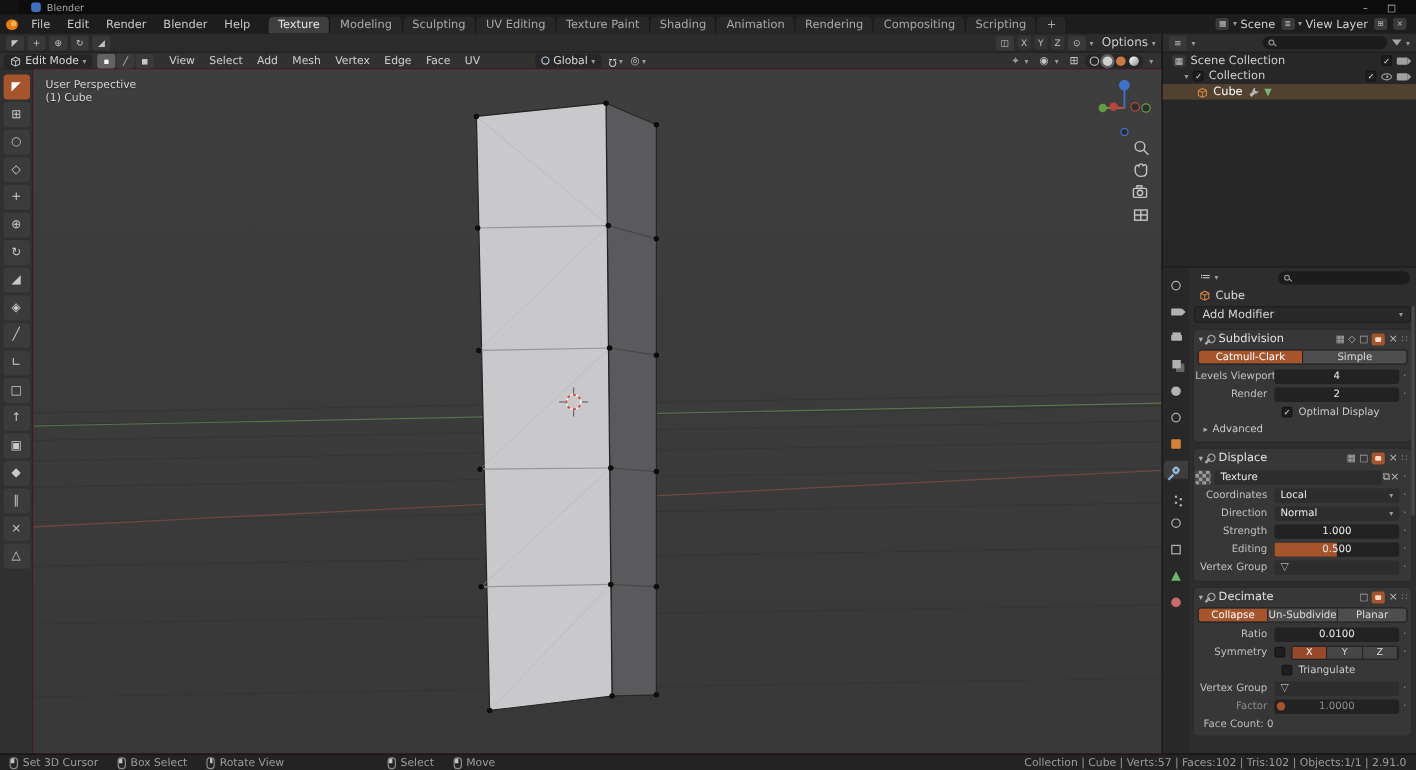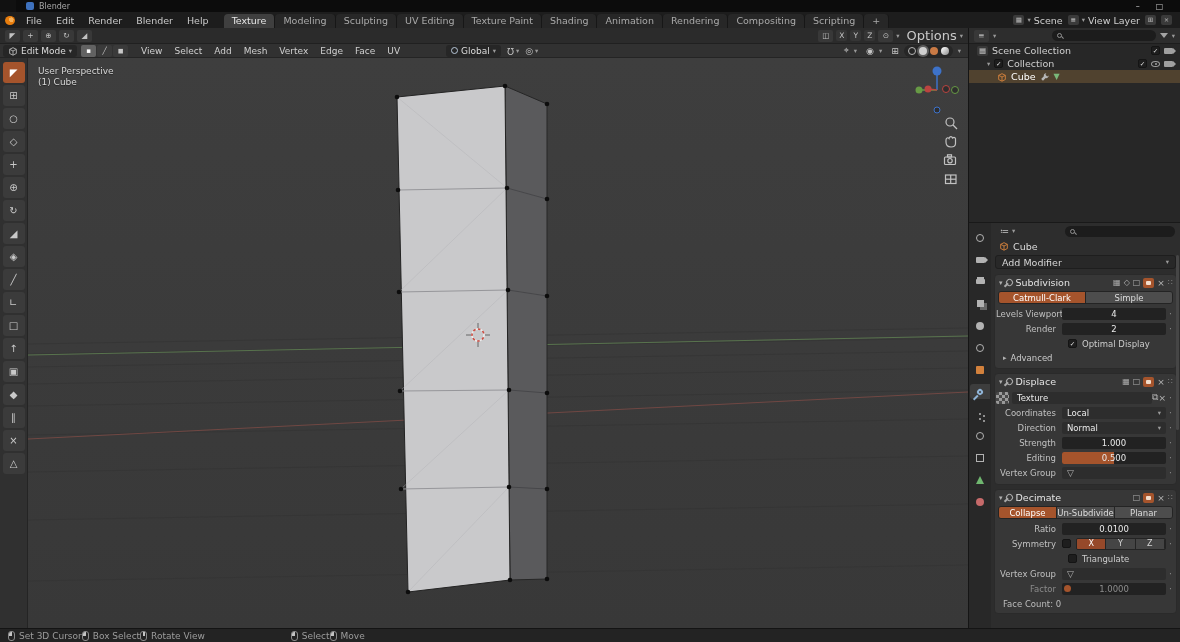--- a/index.html
+++ b/index.html
@@ -28,21 +28,21 @@
   .topright{margin-left:auto;display:flex;align-items:center;gap:5px;padding-right:8px}
   .tgrp{display:flex;align-items:center;gap:3px;color:#cfcfcf}
   .ticon{width:11px;height:10px;background:#3a3a3a;border-radius:2px;display:inline-flex;align-items:center;justify-content:center;font-size:6.5px;color:#bbb}
   .chev{font-size:6.5px;color:#9a9a9a}
 
   
   .ts{position:absolute;left:0;top:28px;width:968px;height:16px;background:#2b2b2b;border-bottom:1px solid #202020;display:flex;align-items:center;gap:3px;padding:0 5px}
   .tsicon{width:15px;height:12px;background:#383838;border-radius:2px;display:inline-flex;align-items:center;justify-content:center;font-size:7.5px;color:#c2c2c2}
   .ts .tsright{margin-left:auto;display:flex;align-items:center;gap:3px}
   .axbtn{width:11px;height:11px;background:#353535;border-radius:2px;font-size:7.5px;color:#c5c5c5;display:inline-flex;align-items:center;justify-content:center}
-  .optlbl{font-size:13px;color:#c9c9c9;margin-left:4px}
+  .optlbl{font-size:10px;color:#c9c9c9;margin-left:4px}
 
   
   .vph{position:absolute;left:0;top:44px;width:968px;height:14px;background:#313131;border-bottom:1px solid #242424;display:flex;align-items:center;gap:2px;padding:0 3px;font-size:9px}
   .modepill,.orientpill{display:flex;align-items:center;gap:3px;background:#262626;border-radius:3px;height:12px;padding:0 5px;color:#dcdcdc;white-space:nowrap}
   .selmode{display:flex;gap:1px;margin-left:2px}
   .selbtn{width:15px;height:12px;background:#3a3a3a;border-radius:2px;display:flex;align-items:center;justify-content:center;font-size:7px;color:#c8c8c8}
   .selbtn.active{background:#626262;color:#fff}
   .vmenus{display:flex;margin-left:5px}
   .vmenus .menu-item{padding:0 6px;color:#d0d0d0}
   .orientpill{margin-left:38px}
@@ -139,21 +139,21 @@
   .chkrow{display:flex;align-items:center;gap:5px;height:13px;margin:2px 1px;padding-left:72px;font-size:8.5px;color:#cccccc}
   .advrow{display:flex;align-items:center;gap:4px;height:12px;margin:2px 1px 1px;padding-left:7px;font-size:8.5px;color:#cacaca}
   .axseg{flex:1;display:flex;height:12px;border-radius:2px;overflow:hidden;border:1px solid #242424;margin-left:5px}
   .axseg>div{flex:1;background:#454545;display:flex;align-items:center;justify-content:center;font-size:8px;color:#d5d5d5;border-right:1px solid #242424}
   .axseg>div.active{background:var(--accent2);color:#fff}
   .fcount{font-size:8.5px;color:#bdbdbd;padding:2px 0 1px 8px}
   .pscroll{position:absolute;right:1px;top:32px;width:3px;height:175px;background:#545454;border-radius:2px;opacity:.65}
 
   
   .status{position:absolute;left:0;top:628px;width:1180px;height:14px;background:#232323;border-top:1px solid #141414;display:flex;align-items:center;gap:16px;padding:0 8px;font-size:9px;color:#9c9c9c}
-  .sgroup{display:flex;}
+  .sgroup{display:flex;gap:16px}
   .sgroup.g2{margin-left:70px}
   .sitem{display:flex;align-items:center;gap:4px;white-space:nowrap}
   .mouse{width:7px;height:10px;border:1px solid #8a8a8a;border-radius:3px;position:relative;flex:none}
   .mouse.left::before{content:"";position:absolute;left:0;top:0;width:3px;height:4px;background:#c4c4c4;border-radius:2px 0 0 0}
   .mouse.middle::before{content:"";position:absolute;left:2px;top:0;width:2px;height:4px;background:#c4c4c4}
   .sright{margin-left:auto;white-space:nowrap}
 </style>
 </head>
 <body>
 
@@ -740,15 +740,16 @@
 
     <span class="sitem">
           <span class="mouse left"></span>
           <span>Select</span>
         </span>
         <span class="sitem">
           <span class="mouse left"></span>
           <span>Move</span>
         </span>
       </div>
+    <span class="sright">Collection | Cube | Verts:57 | Faces:102 | Tris:102 | Objects:1/1 | 2.91.0</span>
   </footer>
 
 </div>
 
 </body></html>

